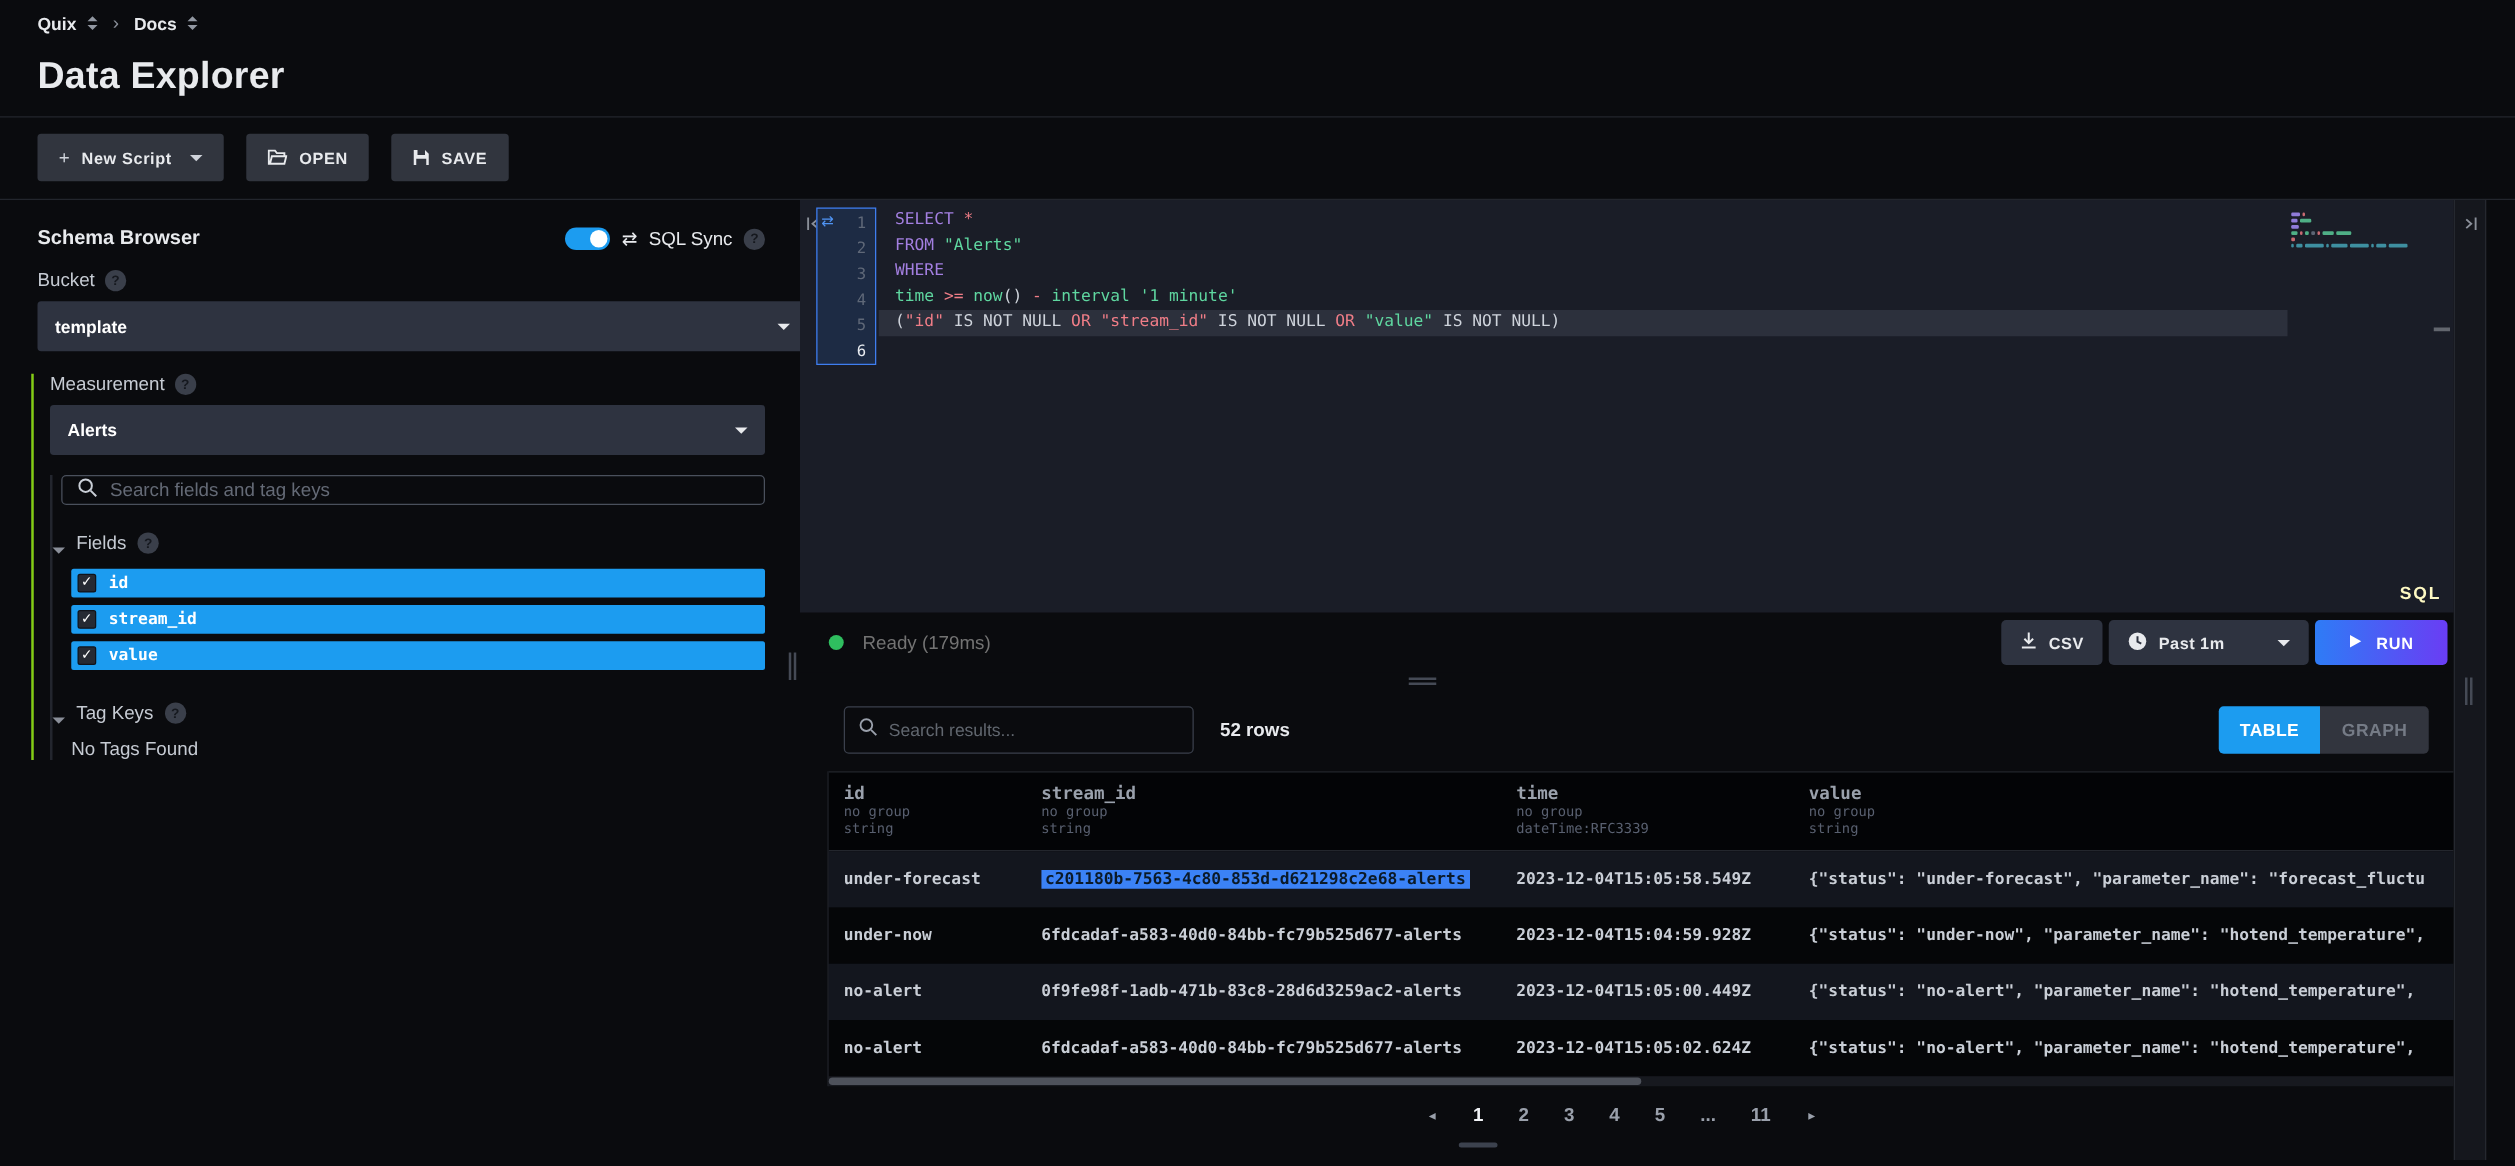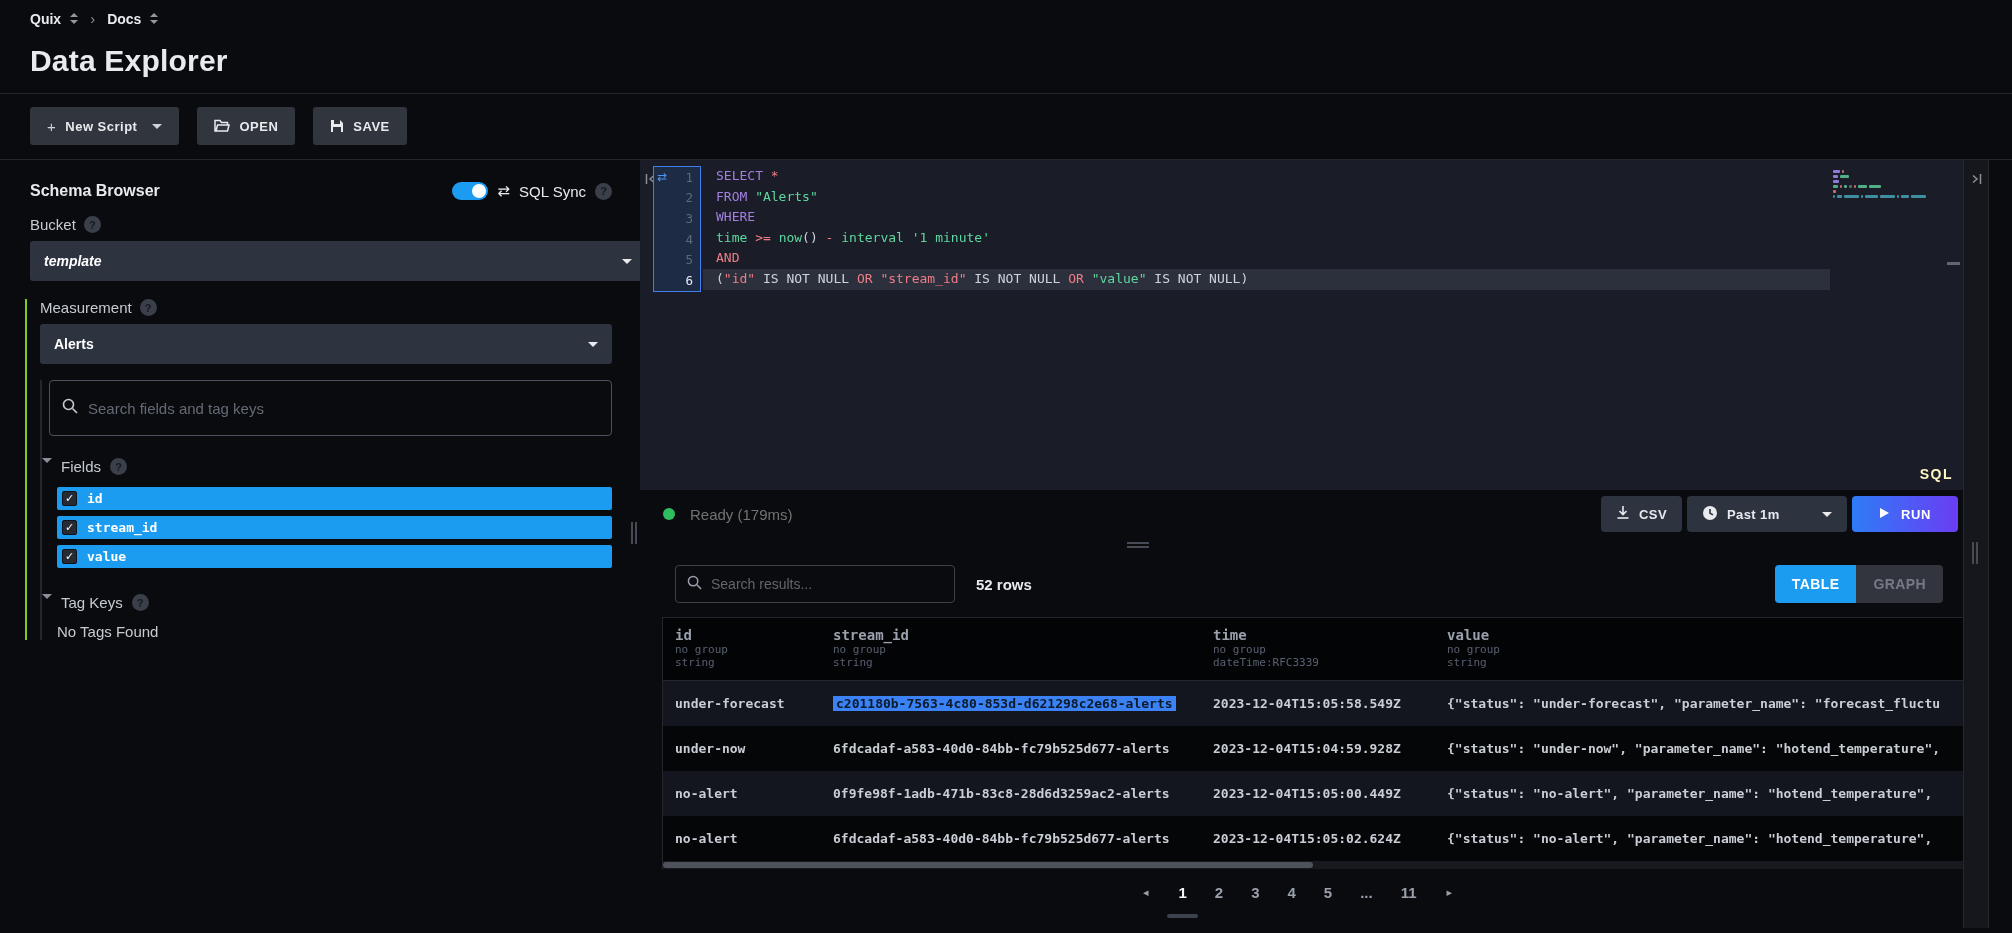--- a/index.html
+++ b/index.html
@@ -47,24 +47,24 @@
   .qmark { width:17px; height:17px; border-radius:50%; background:#3a3f4a; color:#15181e;
            font-size:11px; font-weight:700; display:inline-flex; align-items:center; justify-content:center; flex:none; }
   .field-label-row { display:flex; align-items:center; gap:8px; margin:16px 0 8px 5px; font-size:15px; color:#c6cbd3; }
   .dropdown { height:40px; background:#2e3340; border:none; border-radius:3px; width:100%;
               display:flex; align-items:center; padding:0 14px; color:#fff; font-family:inherit;
               font-size:14px; font-weight:700; cursor:pointer; }
   .dropdown .caret-down { margin-left:auto; border-top-color:#e8eaed; }
   .indent-block { border-left:2px solid #84cc16; padding-left:13px; margin-top:18px; }
   .indent-block .field-label-row { margin-left:0; margin-top:0; }
   .inner-block { border-left:2px solid #23262e; padding-left:15px; margin-top:16px; }
-  .search-box { display:flex; align-items:center; gap:10px; height:56px; border:1px solid #4a505c; border-radius:4px; padding:0 12px; }
+  .search-box { display:flex; align-items:center; gap:10px; height:24px; border:1px solid #4a505c; border-radius:4px; padding:0 12px; }
   .search-box input { background:transparent; border:none; outline:none; color:#c9ced6; font-family:inherit; font-size:15px; width:100%; }
   .search-box input::placeholder { color:#646a76; }
-  .tree-row { display:flex; align-items:flex-start; gap:9px; margin:22px 0 12px -15px; font-size:15px; color:#c6cbd3; }
+  .tree-row { display:flex; align-items:flex-end; gap:9px; margin:22px 0 12px -15px; font-size:15px; color:#c6cbd3; }
   .tree-caret { width:0; height:0; border-left:5px solid transparent; border-right:5px solid transparent; border-top:5px solid #8a8f99; display:inline-block; }
   .field-row { display:flex; align-items:center; gap:10px; height:23px; background:#1c9cf0; border-radius:2px; margin-bottom:6px; padding-left:5px; cursor:pointer; }
   .checkbox { width:15px; height:15px; background:#262a33; border:1px solid #10131a; border-radius:2px;
               display:inline-flex; align-items:center; justify-content:center; color:#fff; font-size:11px; line-height:1; flex:none; }
   .field-label { font-family:"DejaVu Sans Mono", monospace; font-size:13px; font-weight:700; color:#fff; }
   .no-tags { margin:6px 0 0 0px; font-size:15px; color:#c6cbd3; }
 
   
   .v-divider { width:12px; flex:none; position:relative; cursor:col-resize; }
   .grip-v { position:absolute; top:362px; left:3px; width:6px; height:22px;
@@ -213,21 +213,21 @@
           <span class="sync-glyph">⇄</span>
           <span class="sync-label">SQL Sync</span>
           <span class="qmark">?</span>
         </span>
       </div>
 
       <div class="field-label-row">
         <span>Bucket</span>
         <span class="qmark">?</span>
       </div>
-      <button class="dropdown" style="width:616px;margin-left:5px;font-style:italic;">
+      <button class="dropdown" style="width:616px;margin-left:5px;">
         <span>template</span>
         <span class="caret-down"></span>
       </button>
 
       <div class="indent-block">
         <div class="field-label-row" style="margin-bottom:8px;">
           <span>Measurement</span>
           <span class="qmark">?</span>
         </div>
         <button class="dropdown">
@@ -313,21 +313,20 @@
             <div class="g-row active">
               <span class="g-sync"></span>
               <span class="g-num">6</span>
             </div>
           </div>
         <div class="code-col" id="code-lines">
             <div class="c-row"><span class="t-kw">SELECT</span><span class="t-pl"> </span><span class="t-op">*</span></div>
             <div class="c-row"><span class="t-kw">FROM</span><span class="t-pl"> </span><span class="t-str">"Alerts"</span></div>
             <div class="c-row"><span class="t-kw">WHERE</span></div>
             <div class="c-row"><span class="t-str">time</span><span class="t-pl"> </span><span class="t-op">&gt;=</span><span class="t-pl"> </span><span class="t-str">now</span><span class="t-pl">() </span><span class="t-op">-</span><span class="t-pl"> </span><span class="t-str">interval</span><span class="t-pl"> </span><span class="t-str">'1 minute'</span></div>
-            <div class="c-row"><span class="t-op">AND</span></div>
             <div class="c-row active"><span class="t-pl">(</span><span class="t-op">"id"</span><span class="t-pl"> IS NOT NULL </span><span class="t-op">OR</span><span class="t-pl"> </span><span class="t-op">"stream_id"</span><span class="t-pl"> IS NOT NULL </span><span class="t-op">OR</span><span class="t-pl"> </span><span class="t-str">"value"</span><span class="t-pl"> IS NOT NULL)</span></div>
           </div>
         <div class="minimap" id="minimap">
             <div class="mm-row">
               <span class="mm-bar" style="width: 7px; background: rgb(143, 123, 216);"></span>
               <span class="mm-bar" style="width: 2px; background: rgb(201, 106, 114);"></span>
             </div>
             <div class="mm-row">
               <span class="mm-bar" style="width: 5px; background: rgb(143, 123, 216);"></span>
               <span class="mm-bar" style="width: 9px; background: rgb(79, 175, 134);"></span>

